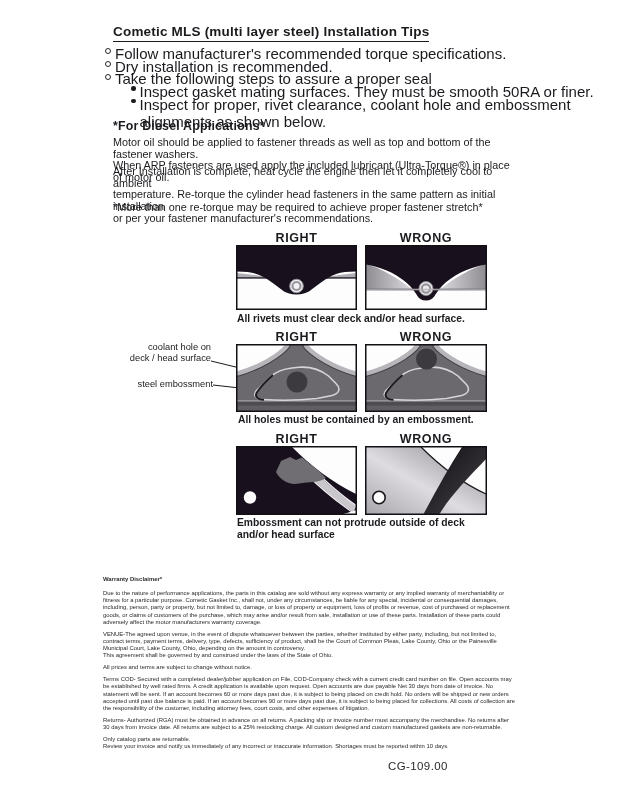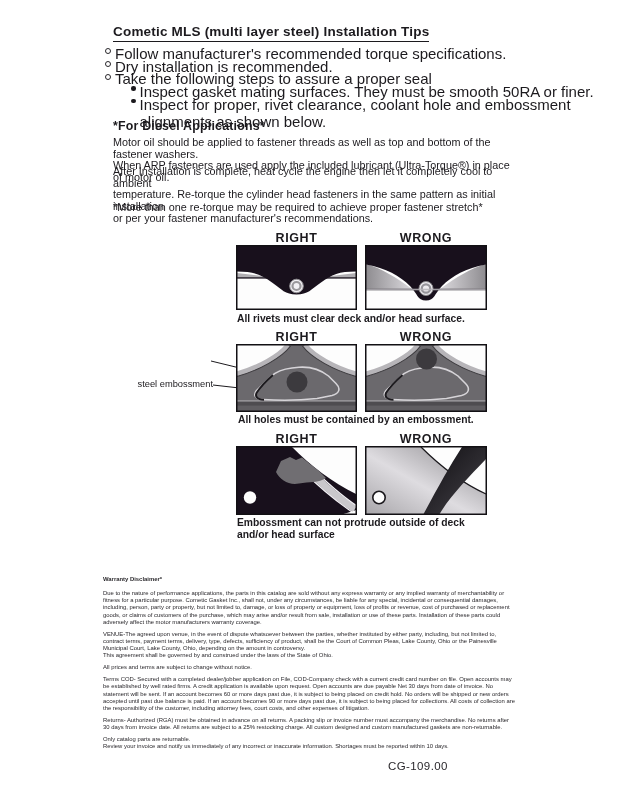--- a/index.html
+++ b/index.html
@@ -110,20 +110,22 @@
       <rect x="1" y="43.7" width="120" height="1.6" fill="#b6b4b8" opacity="0.85"></rect>
       <rect x="0.75" y="0.75" width="120.5" height="63.5" fill="none" stroke="#121014" stroke-width="1.5"></rect>
     </svg>
   </div>
 
   <div class="abs caption" style="left:237px; top:313px;">All rivets must clear deck and/or head surface.</div>
 
   <div class="abs dlabel" style="left:236px; top:330px; width:121px;">RIGHT</div>
   <div class="abs dlabel" style="left:365px; top:330px; width:122px;">WRONG</div>
 
+  <div class="abs ptr-label" style="left:99px; top:342px; width:112px;">coolant hole on
+deck / head surface</div>
   <div class="abs ptr-label" style="left:99px; top:379px; width:114px;">steel embossment</div>
 
   <svg class="abs" style="left:206px; top:352px;" width="95" height="45" viewBox="0 0 95 45">
     <line x1="5" y1="9" x2="83" y2="28" stroke="#1c1a1e" stroke-width="1"></line>
     <line x1="7" y1="33" x2="60" y2="39" stroke="#1c1a1e" stroke-width="1"></line>
   </svg>
 
   <div class="abs dbox" style="left:236px; top:344px;">
     <svg width="121" height="68" viewBox="0 0 121 68">
       <rect x="0" y="0" width="121" height="68" fill="#6b696d"></rect>

